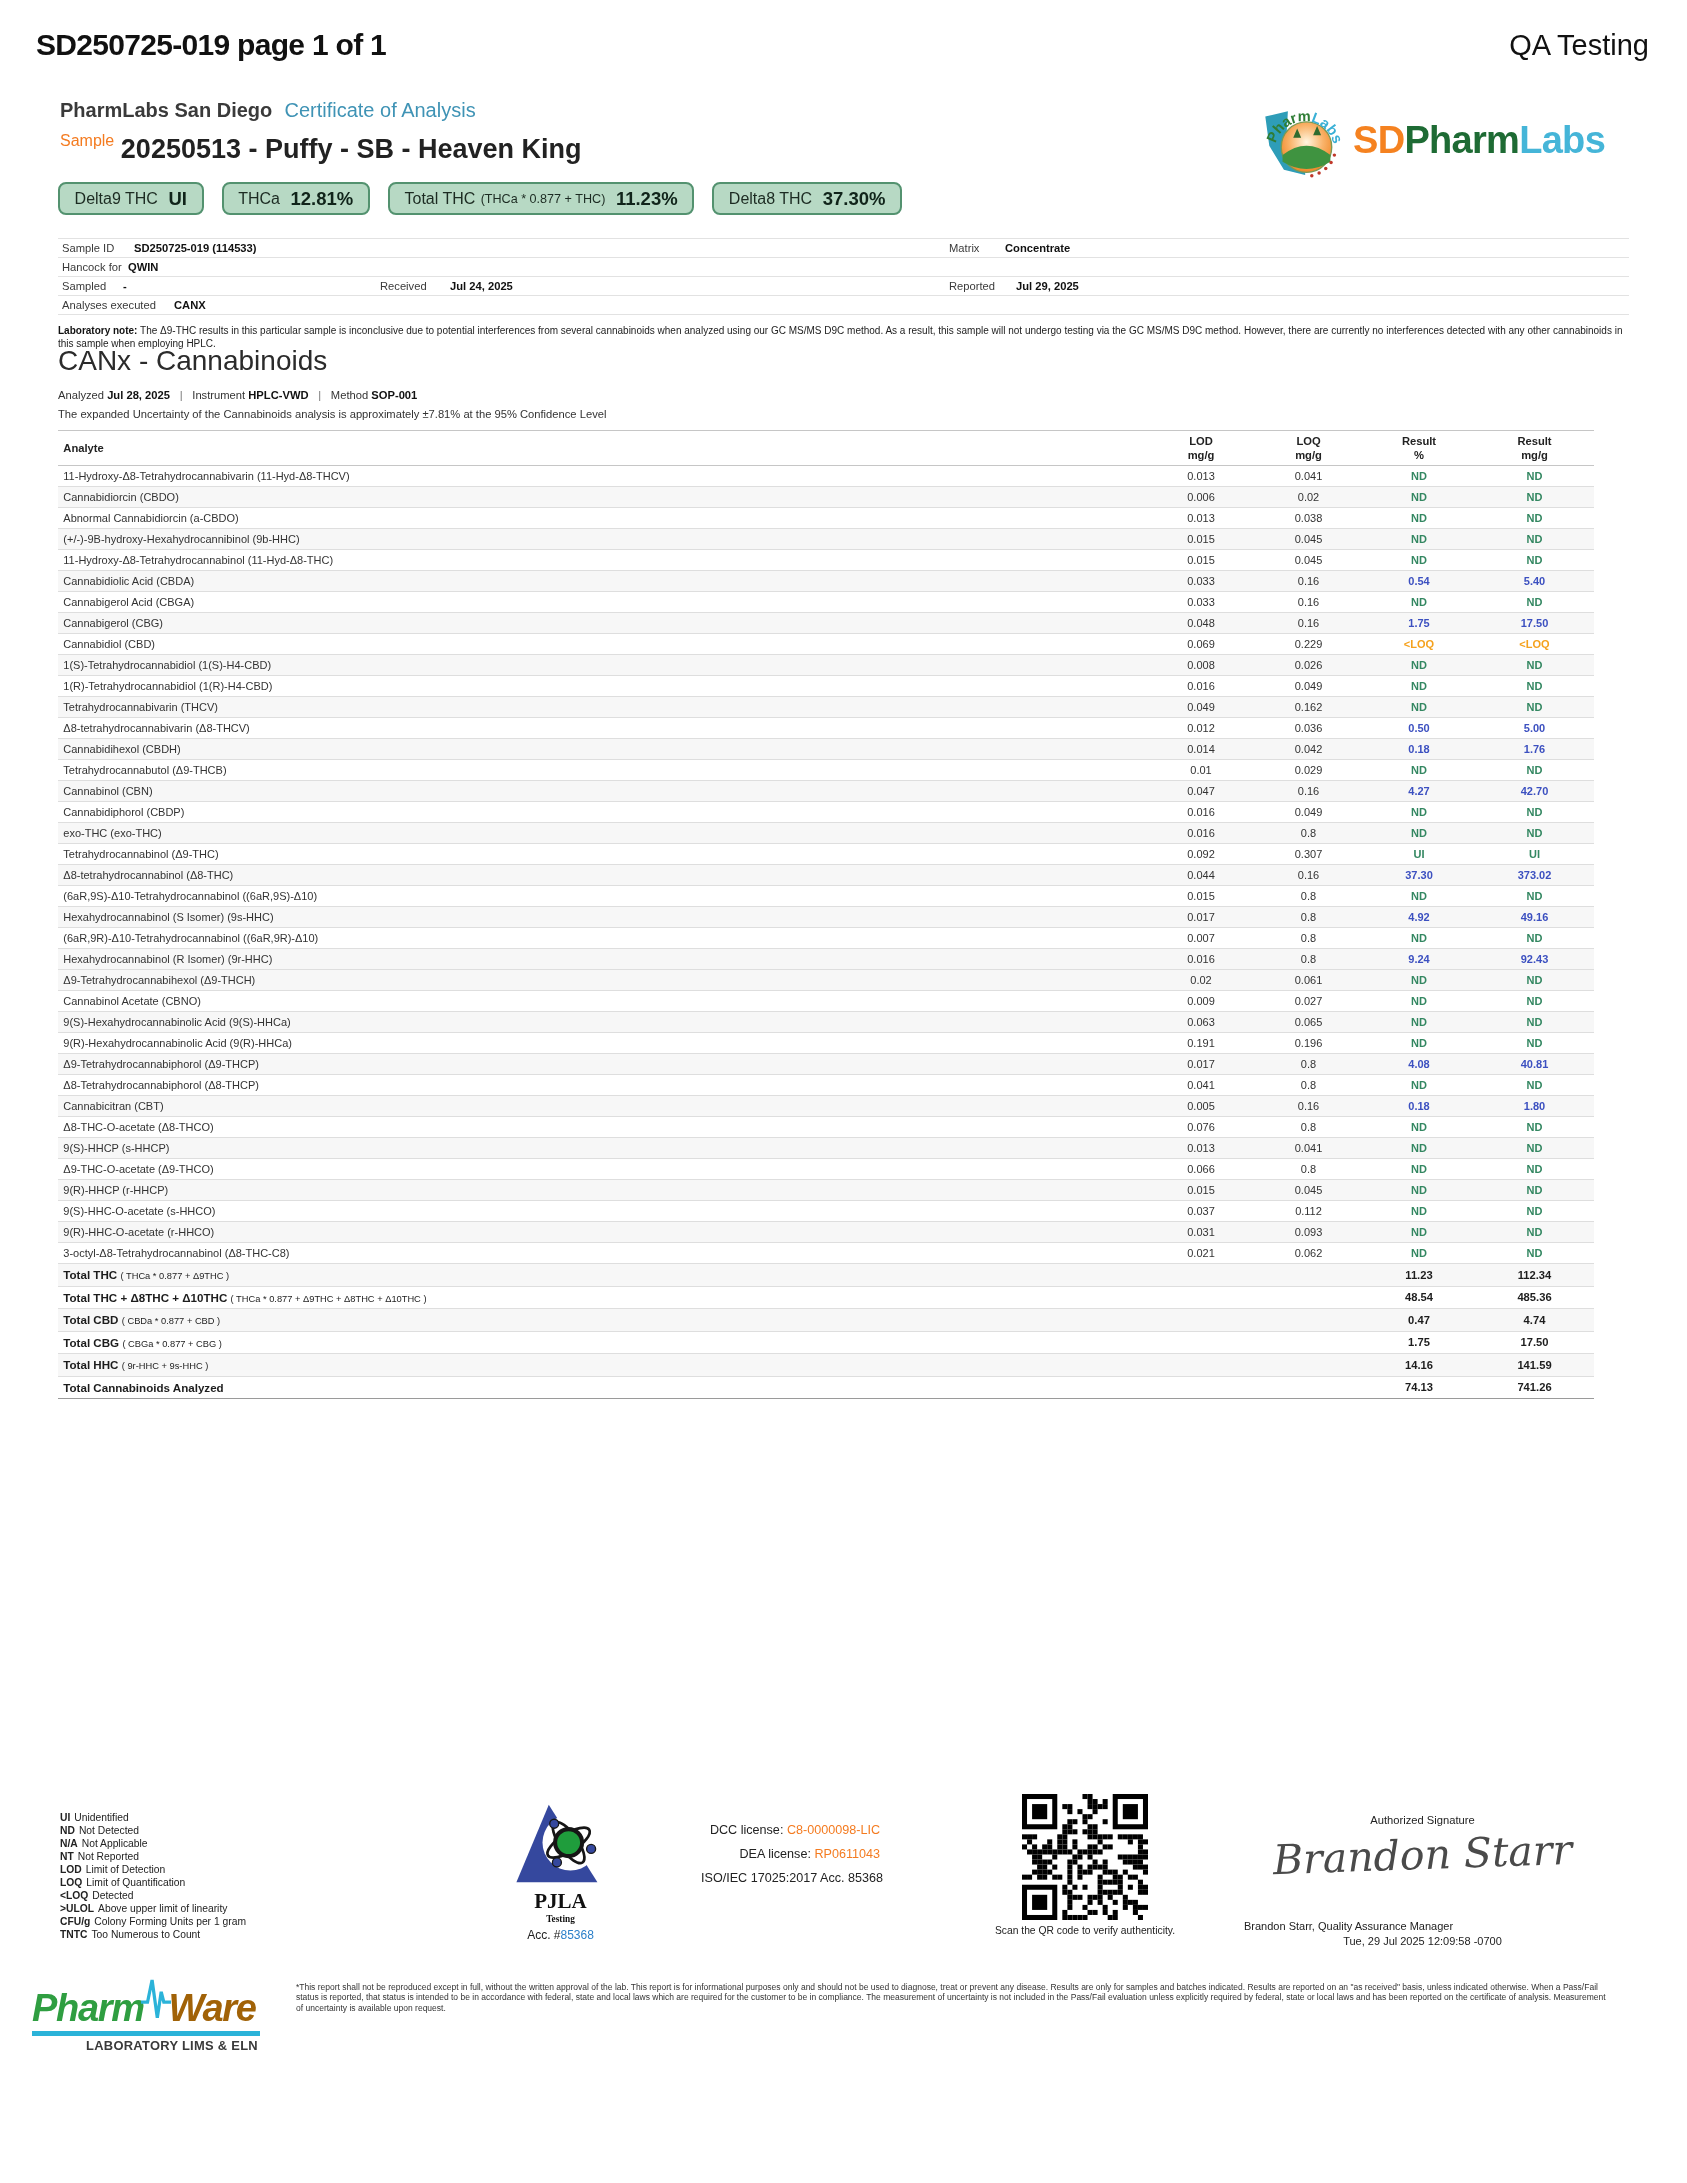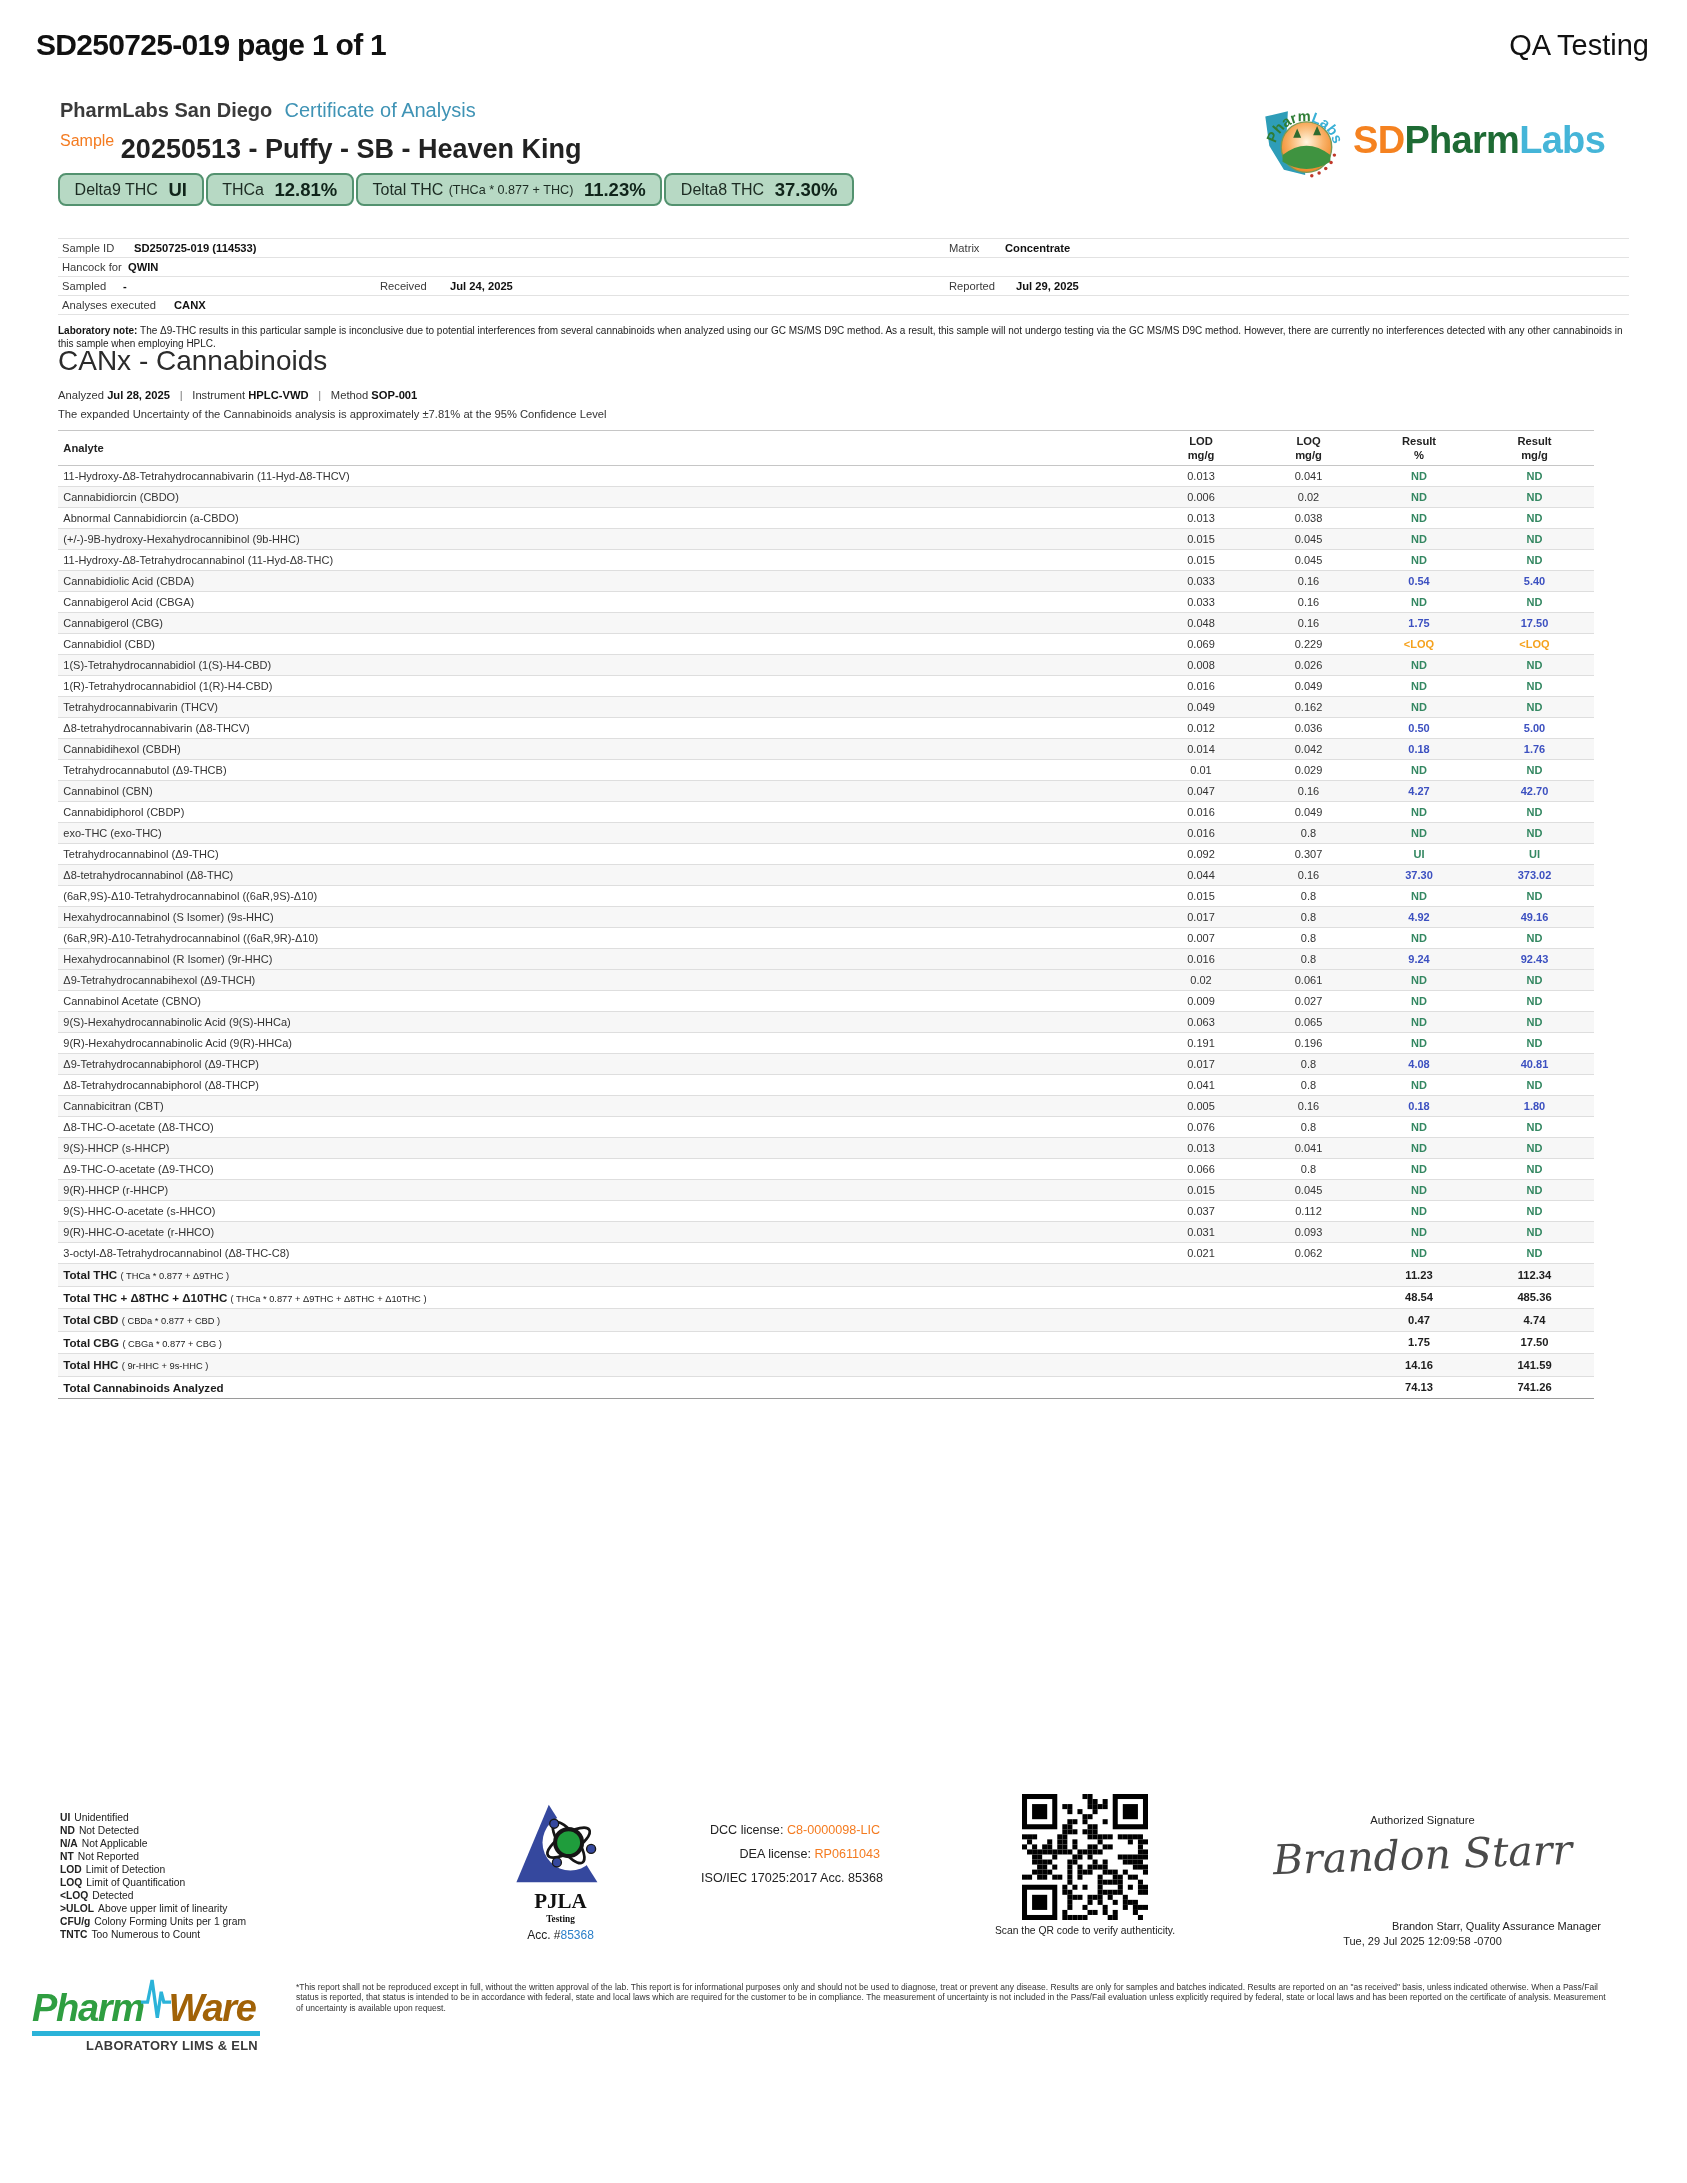--- a/index.html
+++ b/index.html
@@ -13,21 +13,21 @@
 
   .lab-line{top:99px;left:60px;font-size:20px}
   .lab-name{font-weight:700;color:#3a3a3a}
   .doc-type{color:#3f93b5;margin-left:6.6px}
 
   .sample-line{top:132px;left:60px}
   .sample-lbl{color:#f47b20;font-size:16px;vertical-align:12px;margin-right:6.6px}
   .sample-name{font-size:27px;font-weight:700;color:#222}
 
   
-  .badges{top:173px;left:58px;display:flex;gap:2px}
+  .badges{top:182px;left:58px;display:flex;gap:18px}
   .badge{background:#b7d9c4;border:2px solid #53926f;border-radius:8px;
          height:33px;display:flex;align-items:center;padding:0 14.6px;box-sizing:border-box}
   .badge .bl{font-size:16px;color:#1c2b22}
   .badge .bf{font-size:12.6px;color:#1c2b22;margin-left:5.3px}
   .badge .bv{font-size:18.5px;font-weight:700;color:#10241a;margin-left:10.6px}
 
   
   .info-grid{top:238px;left:58px;width:1571px}
   .irow{position:relative;height:18px;line-height:18px;border-bottom:1.3px solid #e2e2e2;font-size:11.2px}
   .irow:first-child{border-top:1.3px solid #e2e2e2}
@@ -79,21 +79,21 @@
   .lic div{margin-bottom:10px;white-space:nowrap}
   .lic .orange{color:#f47b20}
 
   .qr-wrap{top:1794px;left:1022px}
   .qr-cap{top:1925px;left:926px;width:318px;text-align:center;font-size:10.3px;color:#222}
 
   .sig-title{top:1814px;left:1320px;width:205px;text-align:center;font-size:11.2px;color:#222}
   .sig-script{top:1831px;left:1257px;width:331px;text-align:center;
               font-family:"DejaVu Serif",serif;font-style:italic;font-size:41px;color:#4a4a4a;
               transform:rotate(-2deg);white-space:nowrap}
-  .sig-name{top:1920px;left:1244px;width:357px;text-align:right;font-size:11px;color:#222}
+  .sig-name{top:1920px;left:1244px;width:357px;text-align:left;font-size:11px;color:#222}
   .sig-date{top:1935px;left:1244px;width:357px;text-align:center;font-size:11px;color:#222}
 
   .address{top:1960px;left:0;width:1687px;text-align:center;font-size:11.2px;font-weight:600;color:#1d1d1d}
   .disclaimer{top:1982px;left:296px;width:1317px;font-size:8.5px;line-height:10.3px;color:#333}
 
   .pharmware{top:1973px;left:32px}
   .pw-row{display:flex;align-items:baseline}
   .pw-pharm{font-size:38px;font-weight:700;font-style:italic;color:#2f9e41;letter-spacing:-1.3px}
   .pw-ware{font-size:38px;font-weight:700;font-style:italic;color:#a16207;letter-spacing:-1.3px}
   .pw-line{height:4.6px;background:#2bb3d9;width:228px;margin-top:1.3px}

